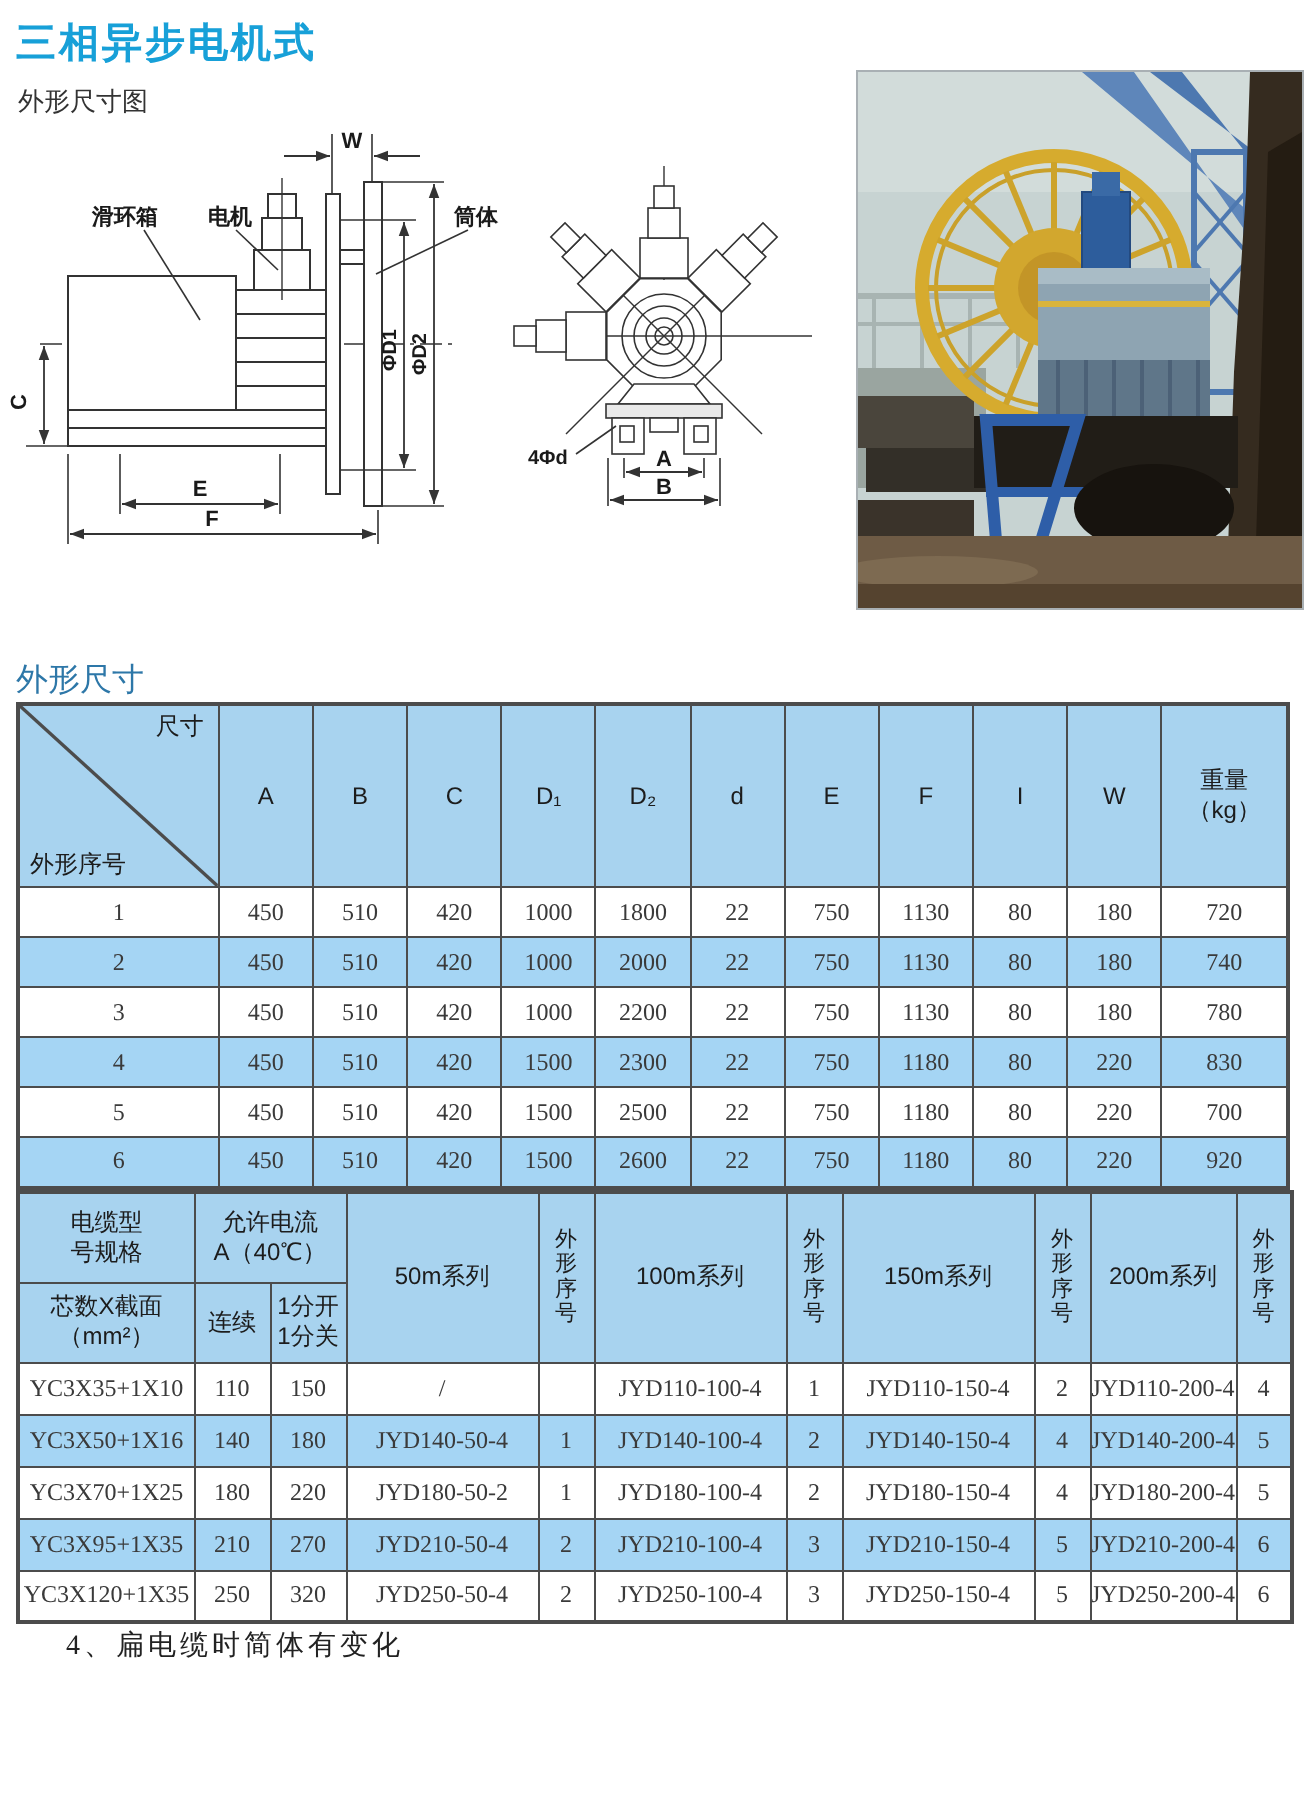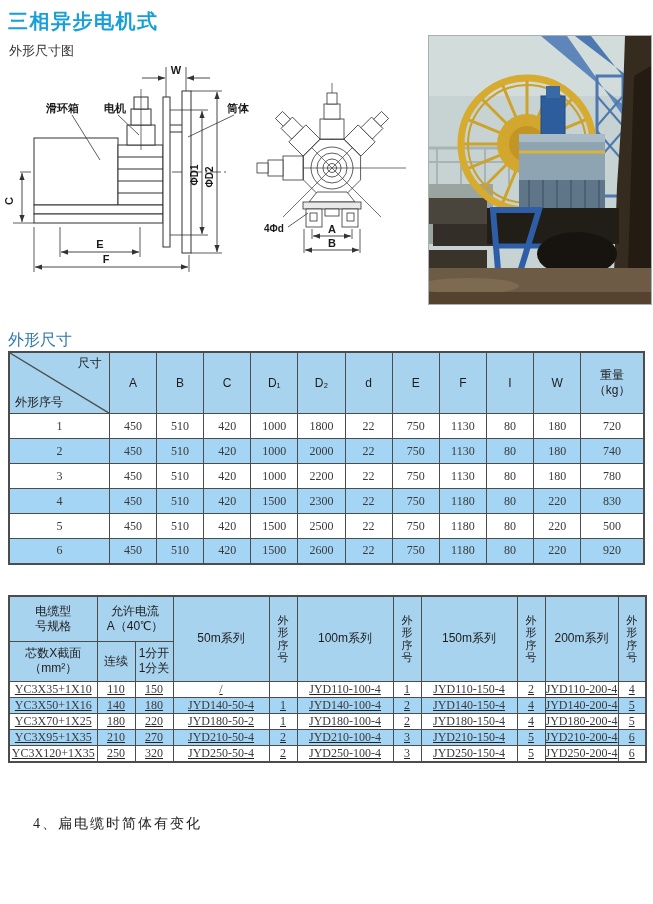--- a/index.html
+++ b/index.html
@@ -25,25 +25,25 @@
   #table2{top:595px;width:637px;}
   th,td{border:1px solid #4c4c4c;text-align:center;vertical-align:middle;
         padding:0;overflow:hidden;}
   th{background:#a8d3ef;font-weight:normal;font-size:12px;color:#1c1c1c;
      white-space:pre-line;line-height:1.25;}
   td{background:#fff;font-family:"Liberation Serif",serif;font-size:12px;color:#3a3a3a;
      white-space:pre-line;}
   tbody tr:nth-child(even) td{background:#a5d5f4;}
   #table1 thead tr{height:38px;}
   #table1 tbody tr{height:25px;}
-  #table2 tbody tr{height:16px;text-decoration:underline;}
+  #table2 tbody tr{height:26px;}
   #table2 thead tr.r1{height:45px;margin-top:26px;}
   #table2 thead tr.r2{height:40px;}
   th.vert{font-size:11px;line-height:1.12;}
-  th.corner{position:relative;padding:0;}
+  th.corner{position:relative;padding:15px;}
   .corner .diag{position:absolute;left:0;top:0;width:100%;height:100%;}
   .corner .tr{position:absolute;top:3px;right:7px;font-size:12px;}
   .corner .bl{position:absolute;bottom:3px;left:5px;font-size:12px;}
 
   .notes{position:absolute;left:30px;top:813px;font-family:"Liberation Serif",serif;
          font-size:14px;color:#222;letter-spacing:2px;line-height:22px;}
   .notes .indent{padding-left:3px;}
 
   .dimtext{font:bold 11px "Liberation Sans",sans-serif;fill:#1a1a1a;}
   .dimtext.sm{font-size:10px;}
@@ -335,21 +335,21 @@
         <td>450</td>
         <td>510</td>
         <td>420</td>
         <td>1500</td>
         <td>2500</td>
         <td>22</td>
         <td>750</td>
         <td>1180</td>
         <td>80</td>
         <td>220</td>
-        <td>500</td>
+        <td>700</td>
       </tr>
       <tr>
         <td>6</td>
         <td>450</td>
         <td>510</td>
         <td>420</td>
         <td>1500</td>
         <td>2600</td>
         <td>22</td>
         <td>750</td>

